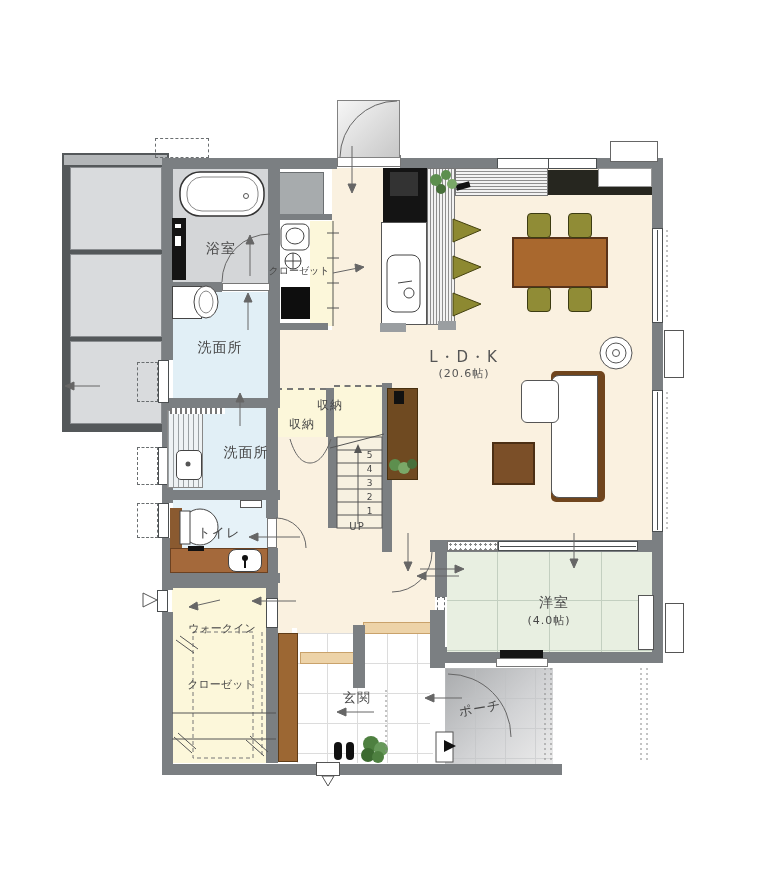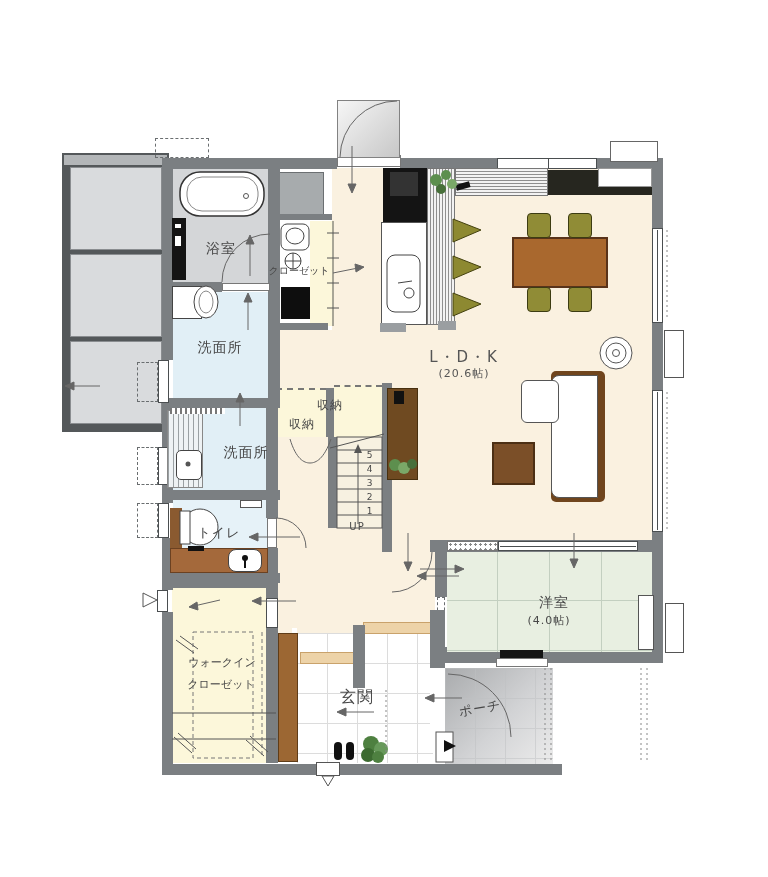--- a/index.html
+++ b/index.html
@@ -401,23 +401,23 @@
   <div class="lbl" style="left:299px;top:271px;font-size:10px;letter-spacing:0;">クローゼット</div>
   <div class="lbl" style="left:220px;top:347px;font-size:14px;">洗面所</div>
   <div class="lbl" style="left:246px;top:452px;font-size:14px;">洗面所</div>
   <div class="lbl" style="left:330px;top:405px;font-size:12px;">収納</div>
   <div class="lbl" style="left:302px;top:424px;font-size:12px;">収納</div>
   <div class="lbl" style="left:219px;top:532px;font-size:13px;">トイレ</div>
   <div class="lbl" style="left:464px;top:357px;font-size:15px;letter-spacing:2px;color:#555;">L・D・K</div>
   <div class="lbl" style="left:464px;top:373px;font-size:11px;color:#555;">(20.6帖)</div>
   <div class="lbl" style="left:554px;top:602px;font-size:14px;">洋室</div>
   <div class="lbl" style="left:549px;top:620px;font-size:11px;">(4.0帖)</div>
-  <div class="lbl" style="left:222px;top:662px;font-size:11px;letter-spacing:0;">ウォークイン</div>
+  <div class="lbl" style="left:222px;top:628px;font-size:11px;letter-spacing:0;">ウォークイン</div>
   <div class="lbl" style="left:221px;top:684px;font-size:11px;letter-spacing:0;">クローゼット</div>
-  <div class="lbl" style="left:357px;top:697px;font-size:16px;text-align:right;">玄関</div>
+  <div class="lbl" style="left:357px;top:697px;font-size:13px;text-align:right;">玄関</div>
   <div class="lbl" style="left:480px;top:708px;font-size:13px;transform:translate(-50%,-50%) rotate(-10deg);">ポーチ</div>
   <div class="lbl" style="left:357px;top:527px;font-size:10px;">UP</div>
   <div class="lbl" style="left:370px;top:455px;font-size:9px;">5</div>
   <div class="lbl" style="left:370px;top:469px;font-size:9px;">4</div>
   <div class="lbl" style="left:370px;top:483px;font-size:9px;">3</div>
   <div class="lbl" style="left:370px;top:497px;font-size:9px;">2</div>
   <div class="lbl" style="left:370px;top:511px;font-size:9px;">1</div>
 
 </div>
 

